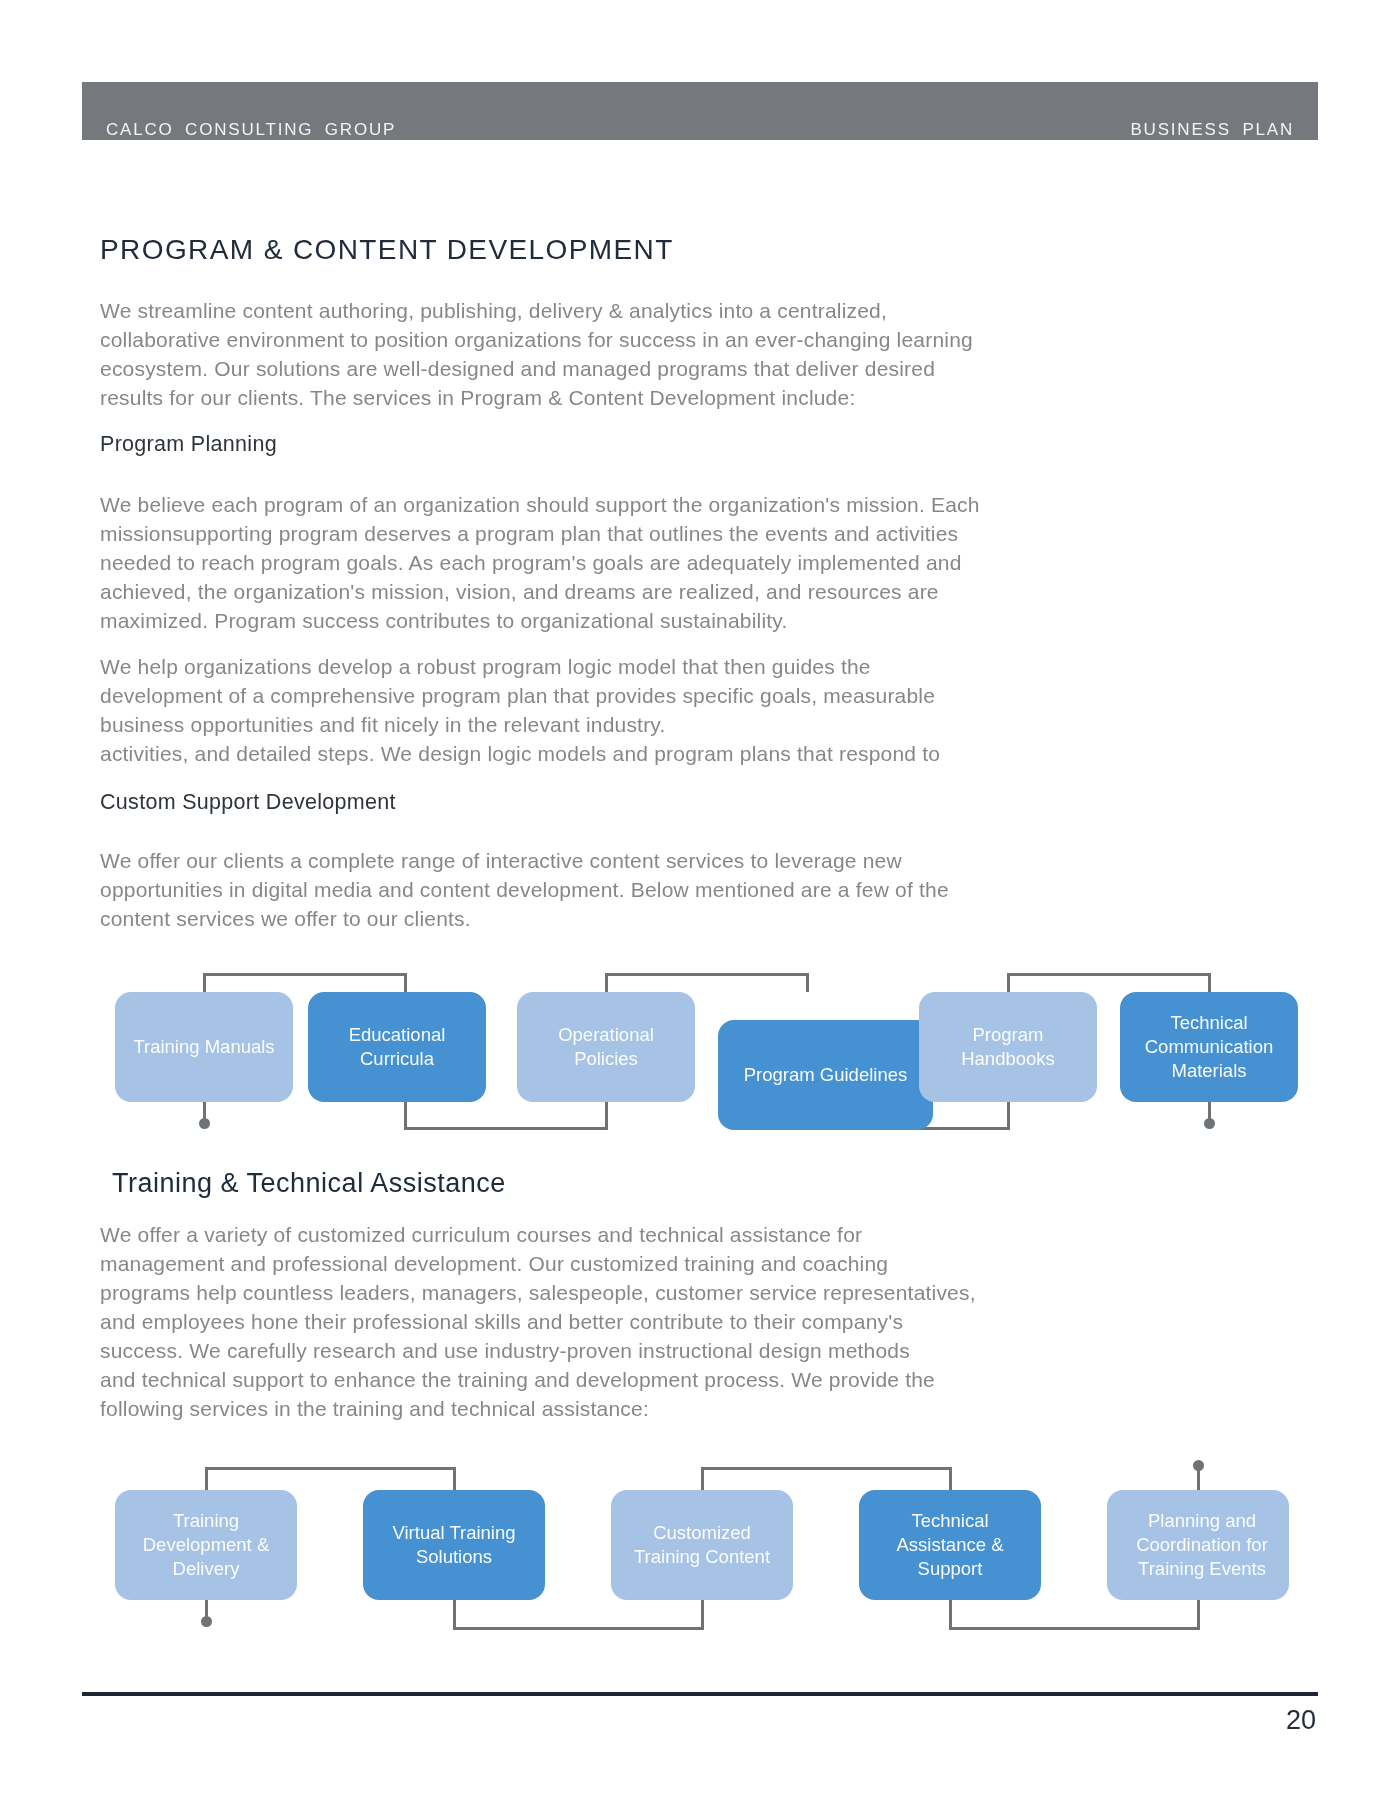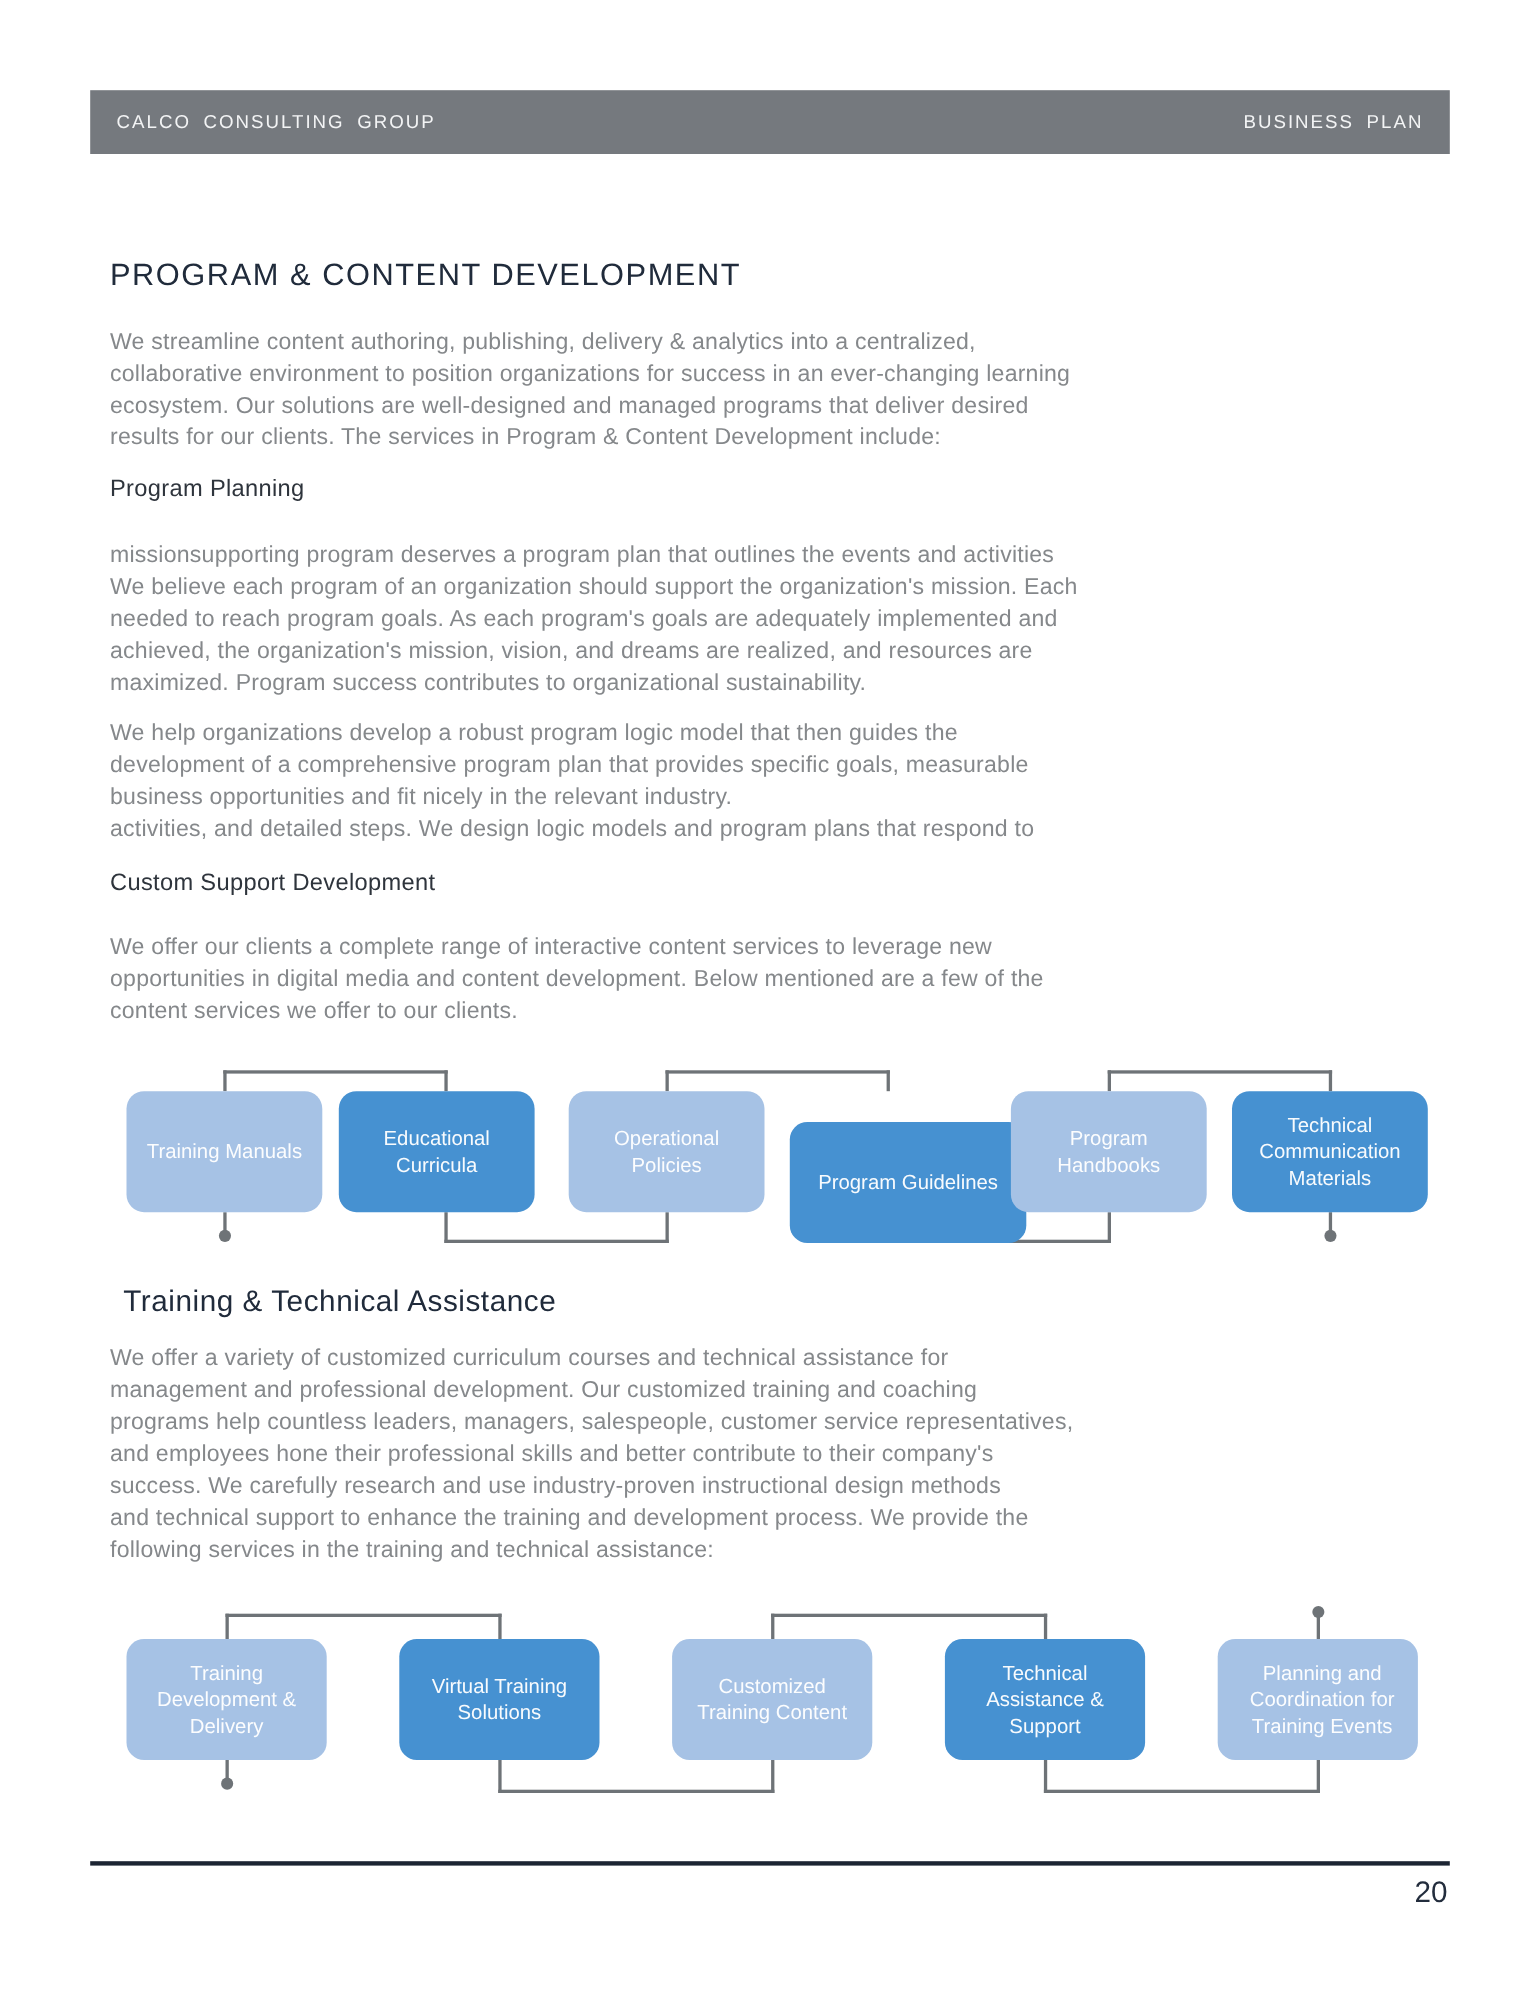--- a/index.html
+++ b/index.html
@@ -10,21 +10,21 @@
     --dark-blue:#4691d1;
     --connector:#6e7377;
   }
   html,body{margin:0;padding:0;background:#ffffff;}
   .page{
     position:relative;width:1400px;height:1812px;background:#ffffff;
     font-family:"Liberation Sans", sans-serif;overflow:hidden;
   }
   .header-bar{
     position:absolute;top:82px;left:82px;width:1236px;height:58px;
-    background:var(--bar);display:flex;align-items:center;
+    background:var(--bar);display:flex;align-items:flex-end;
     justify-content:space-between;padding:0 24px;box-sizing:border-box;
   }
   .header-bar .hdr-text{
     color:#f3f4f5;font-size:17px;letter-spacing:1.8px;word-spacing:5px;
   }
   .doc-title{
     position:absolute;left:100px;top:234px;font-size:28px;
     letter-spacing:1.4px;color:var(--navy);font-weight:normal;margin:0;
   }
   .para{
@@ -67,22 +67,22 @@
   <div class="para" style="top:296px">
       <div>We streamline content authoring, publishing, delivery &amp; analytics into a centralized,</div>
       <div>collaborative environment to position organizations for success in an ever-changing learning</div>
       <div>ecosystem. Our solutions are well-designed and managed programs that deliver desired</div>
       <div>results for our clients. The services in Program &amp; Content Development include:</div>
     </div>
 
   <h2 class="subhead" style="top:432px">Program Planning</h2>
 
   <div class="para" style="top:490px">
+      <div>We believe each program of an organization should support the organization's mission. Each</div>
       <div>missionsupporting program deserves a program plan that outlines the events and activities</div>
-      <div>We believe each program of an organization should support the organization's mission. Each</div>
       <div>needed to reach program goals. As each program's goals are adequately implemented and</div>
       <div>achieved, the organization's mission, vision, and dreams are realized, and resources are</div>
       <div>maximized. Program success contributes to organizational sustainability.</div>
     </div>
 
   <div class="para" style="top:652px">
       <div>We help organizations develop a robust program logic model that then guides the</div>
       <div>development of a comprehensive program plan that provides specific goals, measurable</div>
       <div>business opportunities and fit nicely in the relevant industry.</div>
       <div>activities, and detailed steps. We design logic models and program plans that respond to</div>

